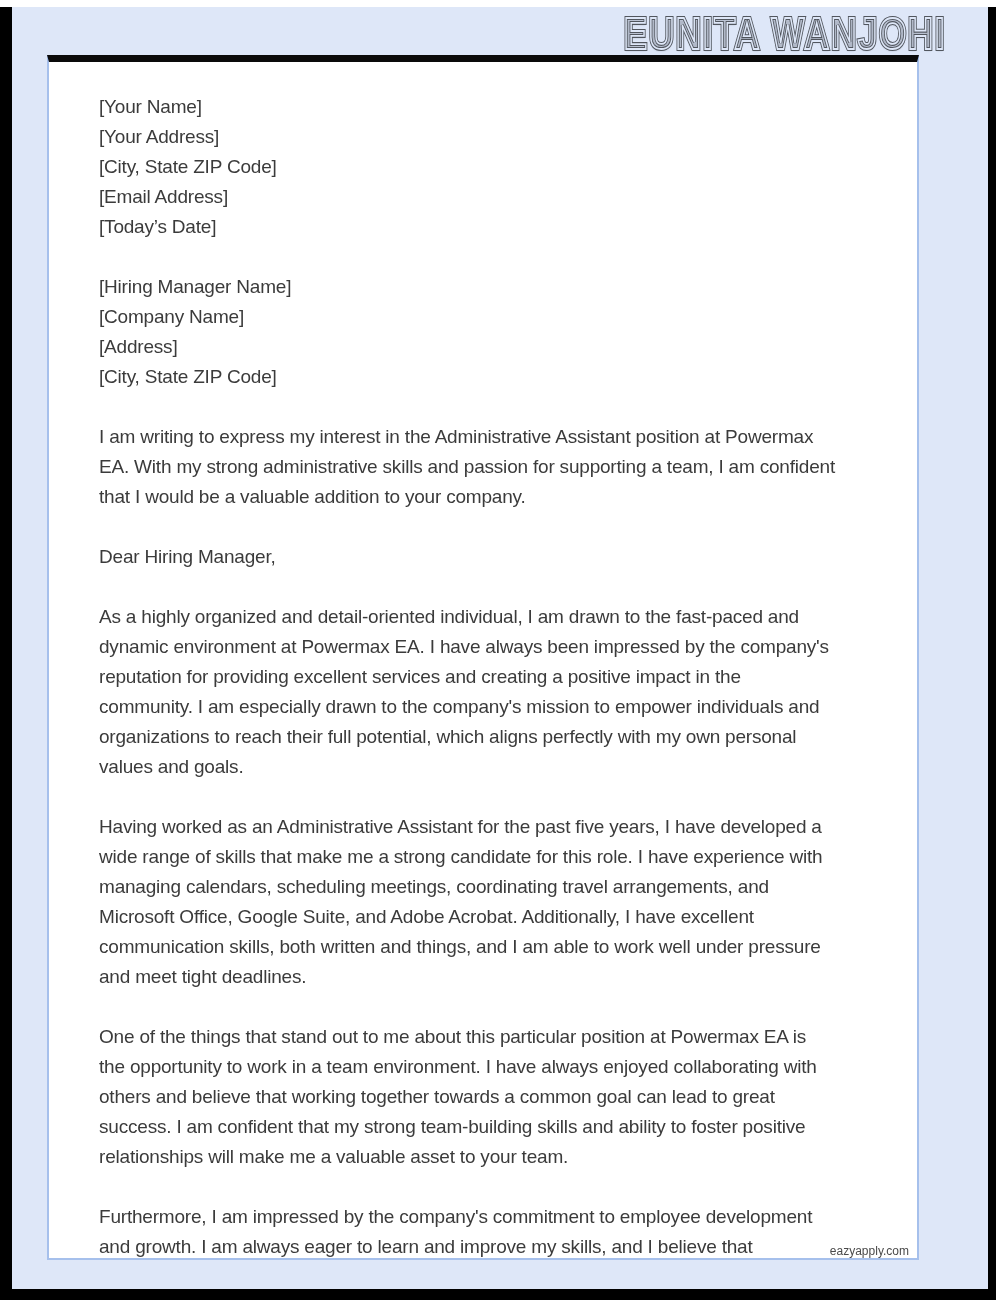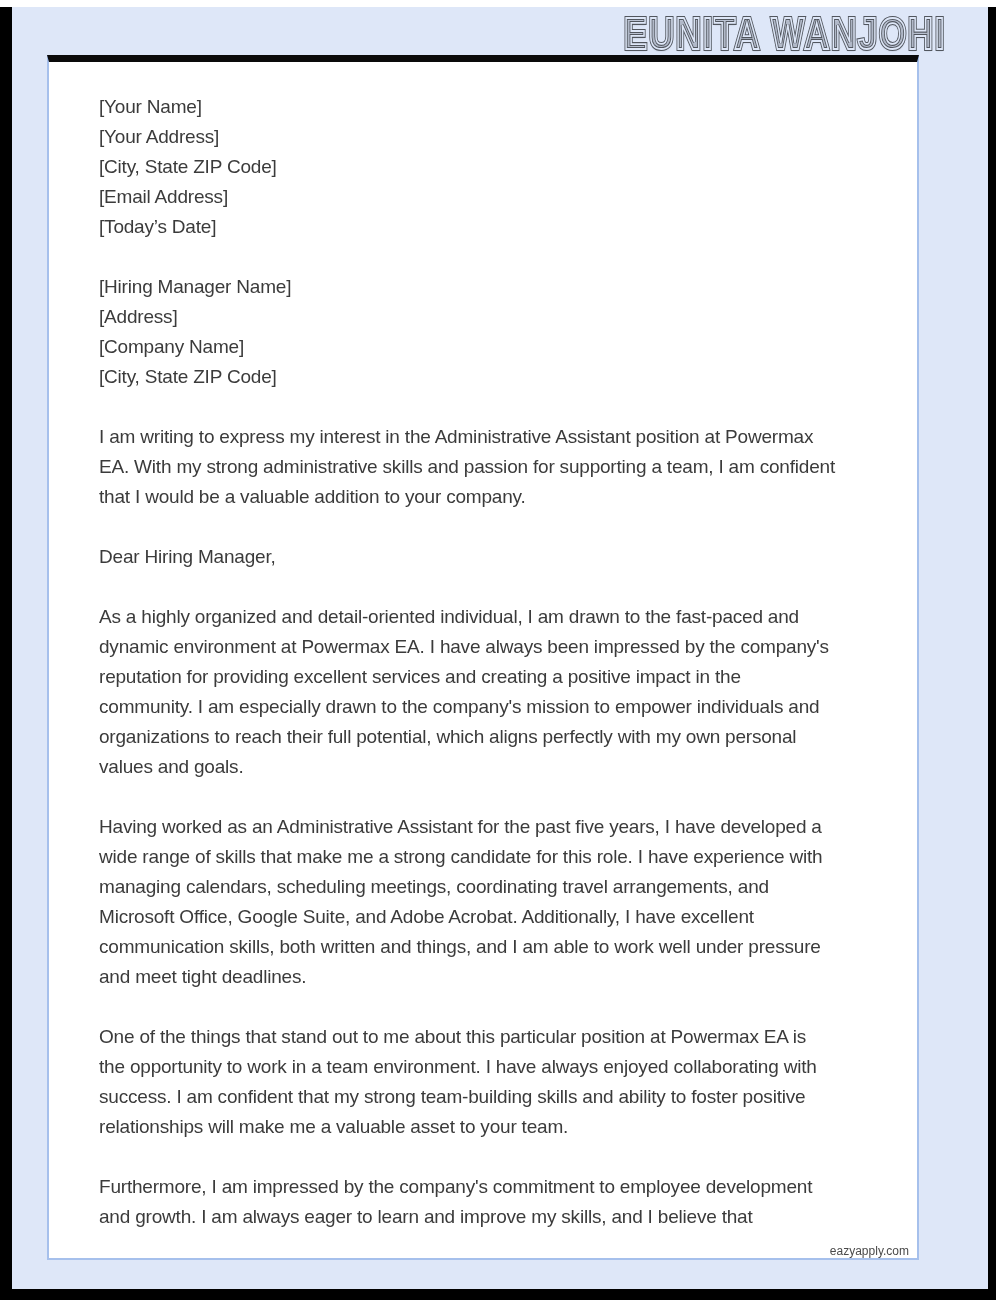--- a/index.html
+++ b/index.html
@@ -94,22 +94,22 @@
   <div class="letter-body">
       <div class="block">
         <div class="line">[Your Name]</div>
         <div class="line">[Your Address]</div>
         <div class="line">[City, State ZIP Code]</div>
         <div class="line">[Email Address]</div>
         <div class="line">[Today’s Date]</div>
       </div>
       <div class="block">
         <div class="line">[Hiring Manager Name]</div>
+        <div class="line">[Company Name]</div>
         <div class="line">[Address]</div>
-        <div class="line">[Company Name]</div>
         <div class="line">[City, State ZIP Code]</div>
       </div>
       <div class="block">
         <div class="line">I am writing to express my interest in the Administrative Assistant position at Powermax</div>
         <div class="line">EA. With my strong administrative skills and passion for supporting a team, I am confident</div>
         <div class="line">that I would be a valuable addition to your company.</div>
       </div>
       <div class="block">
         <div class="line">Dear Hiring Manager,</div>
       </div>
@@ -125,20 +125,21 @@
         <div class="line">Having worked as an Administrative Assistant for the past five years, I have developed a</div>
         <div class="line">wide range of skills that make me a strong candidate for this role. I have experience with</div>
         <div class="line">managing calendars, scheduling meetings, coordinating travel arrangements, and</div>
         <div class="line">Microsoft Office, Google Suite, and Adobe Acrobat. Additionally, I have excellent</div>
         <div class="line">communication skills, both written and things, and I am able to work well under pressure</div>
         <div class="line">and meet tight deadlines.</div>
       </div>
       <div class="block">
         <div class="line">One of the things that stand out to me about this particular position at Powermax EA is</div>
         <div class="line">the opportunity to work in a team environment. I have always enjoyed collaborating with</div>
+        <div class="line">others and believe that working together towards a common goal can lead to great</div>
         <div class="line">success. I am confident that my strong team-building skills and ability to foster positive</div>
         <div class="line">relationships will make me a valuable asset to your team.</div>
       </div>
       <div class="block">
         <div class="line">Furthermore, I am impressed by the company's commitment to employee development</div>
         <div class="line">and growth. I am always eager to learn and improve my skills, and I believe that</div>
       </div>
     </div>
   <div class="watermark">eazyapply.com</div>
 </div>

